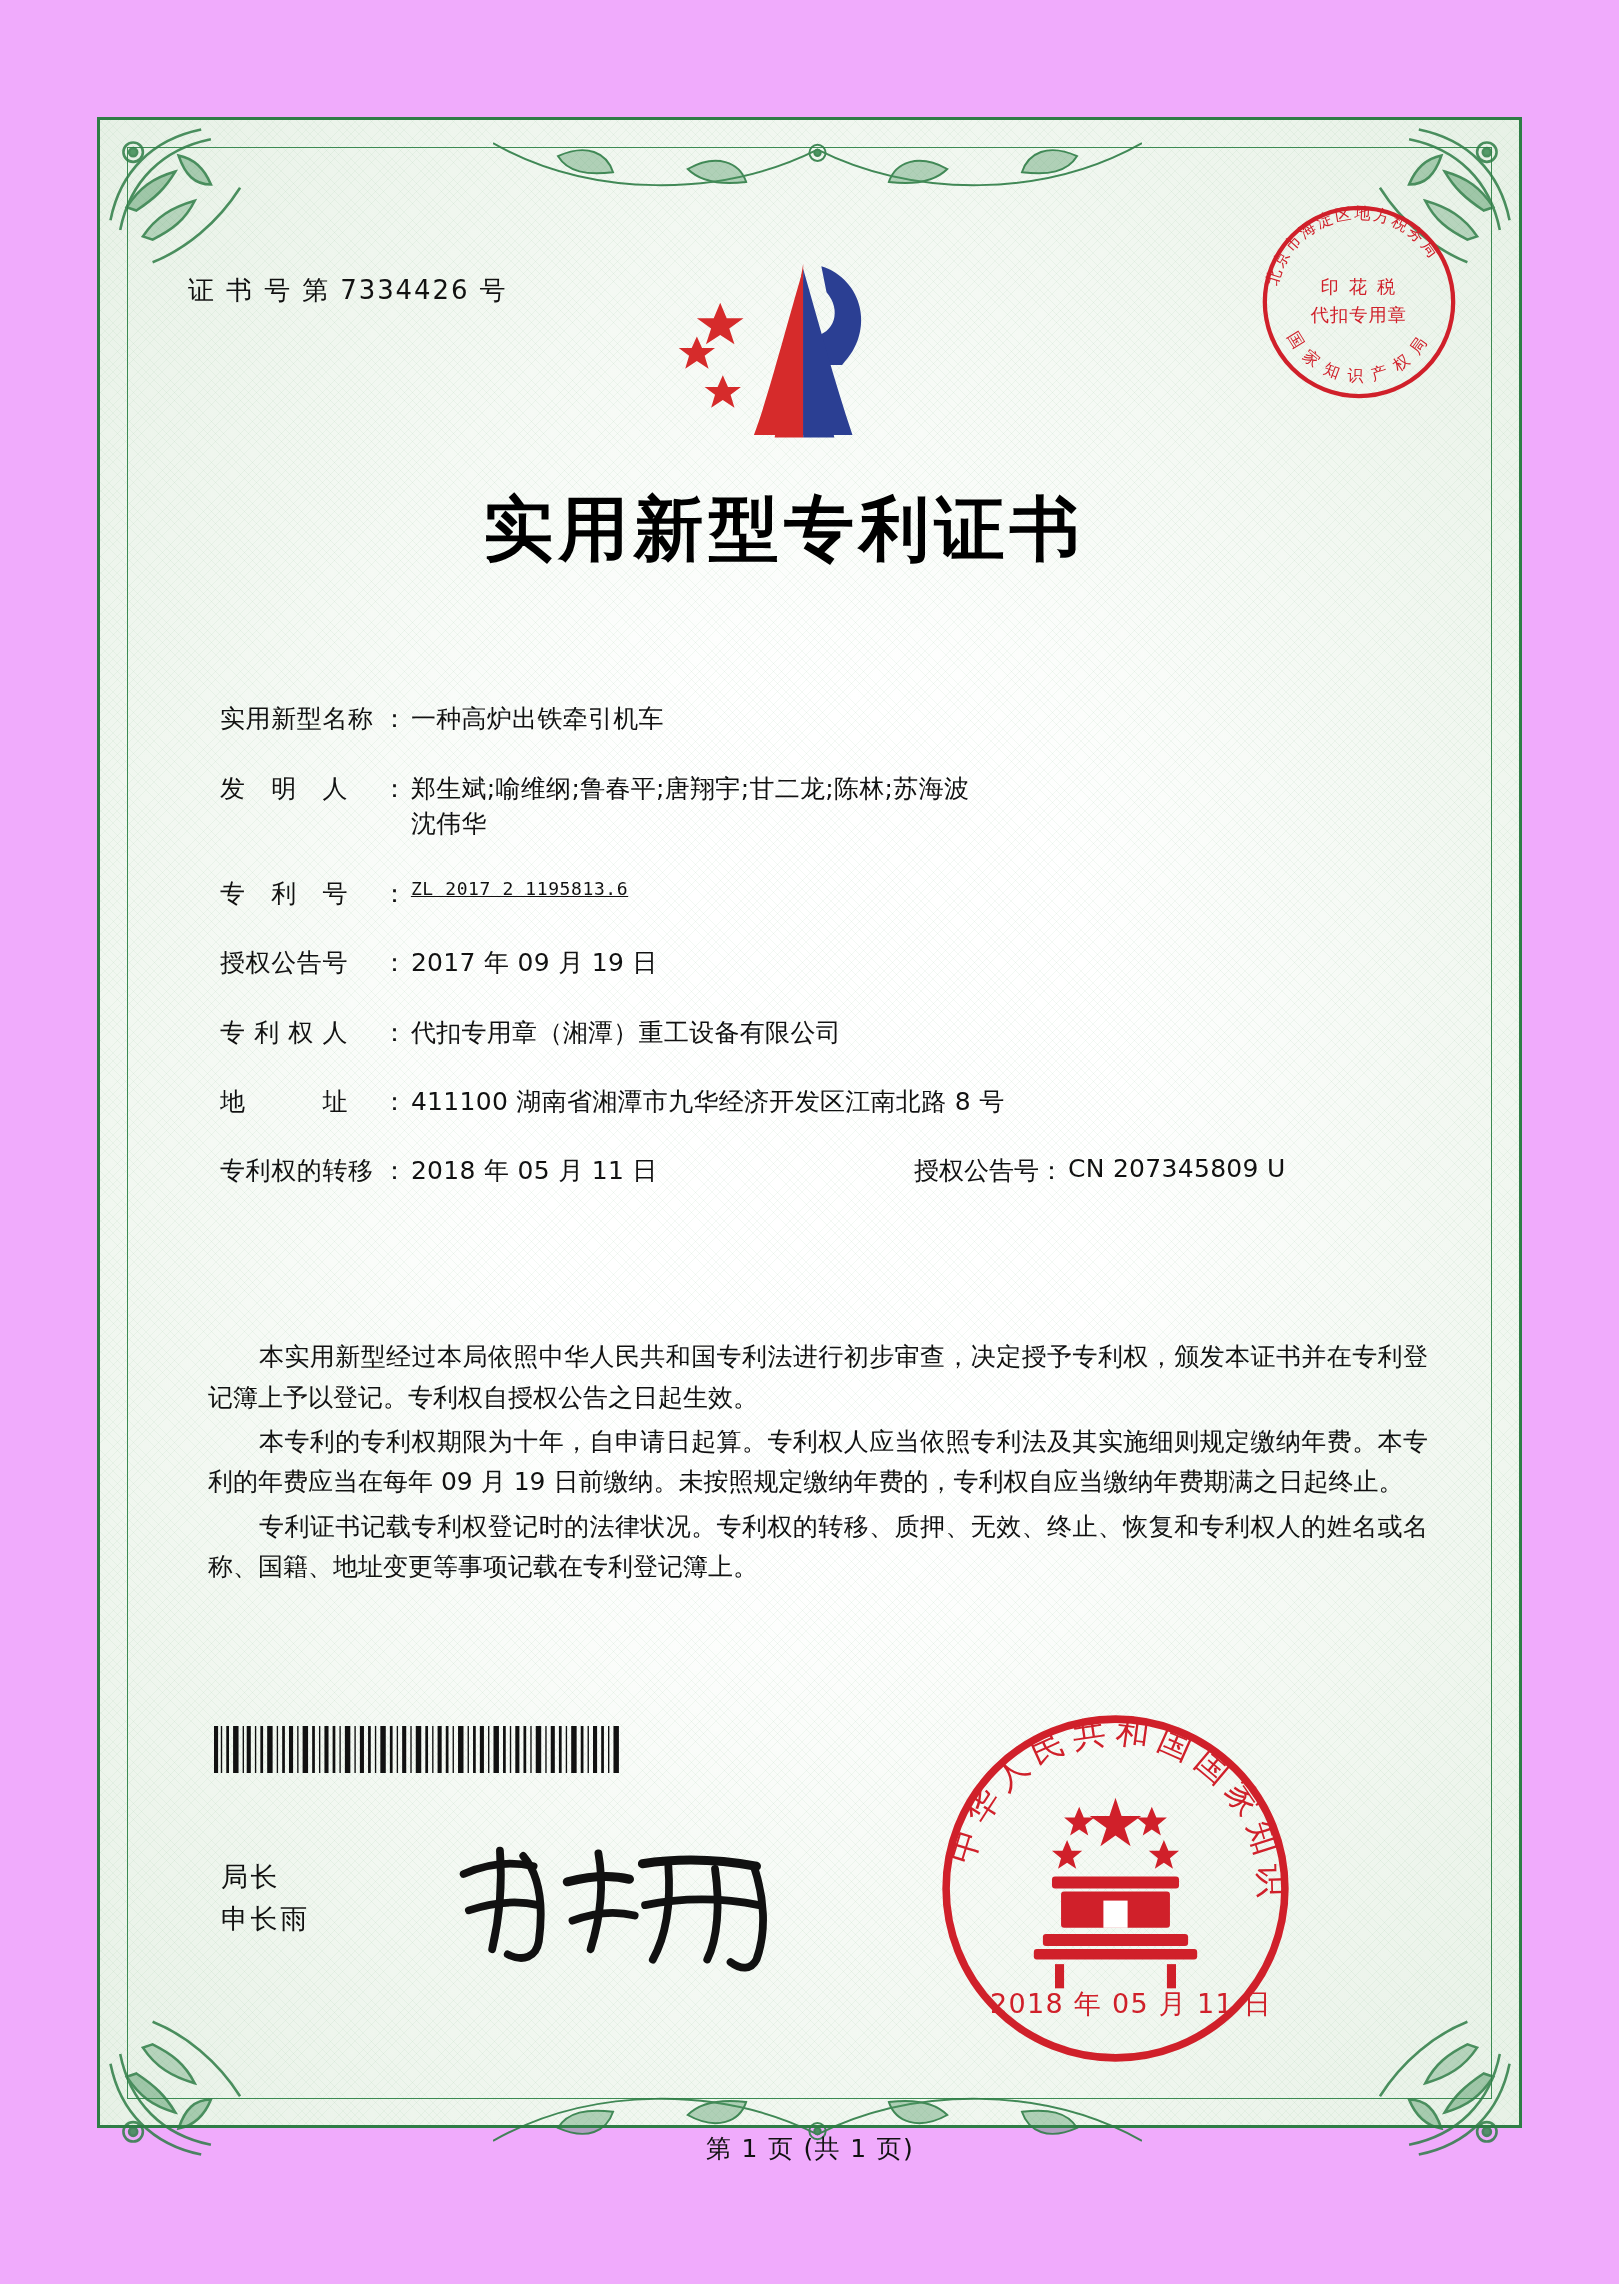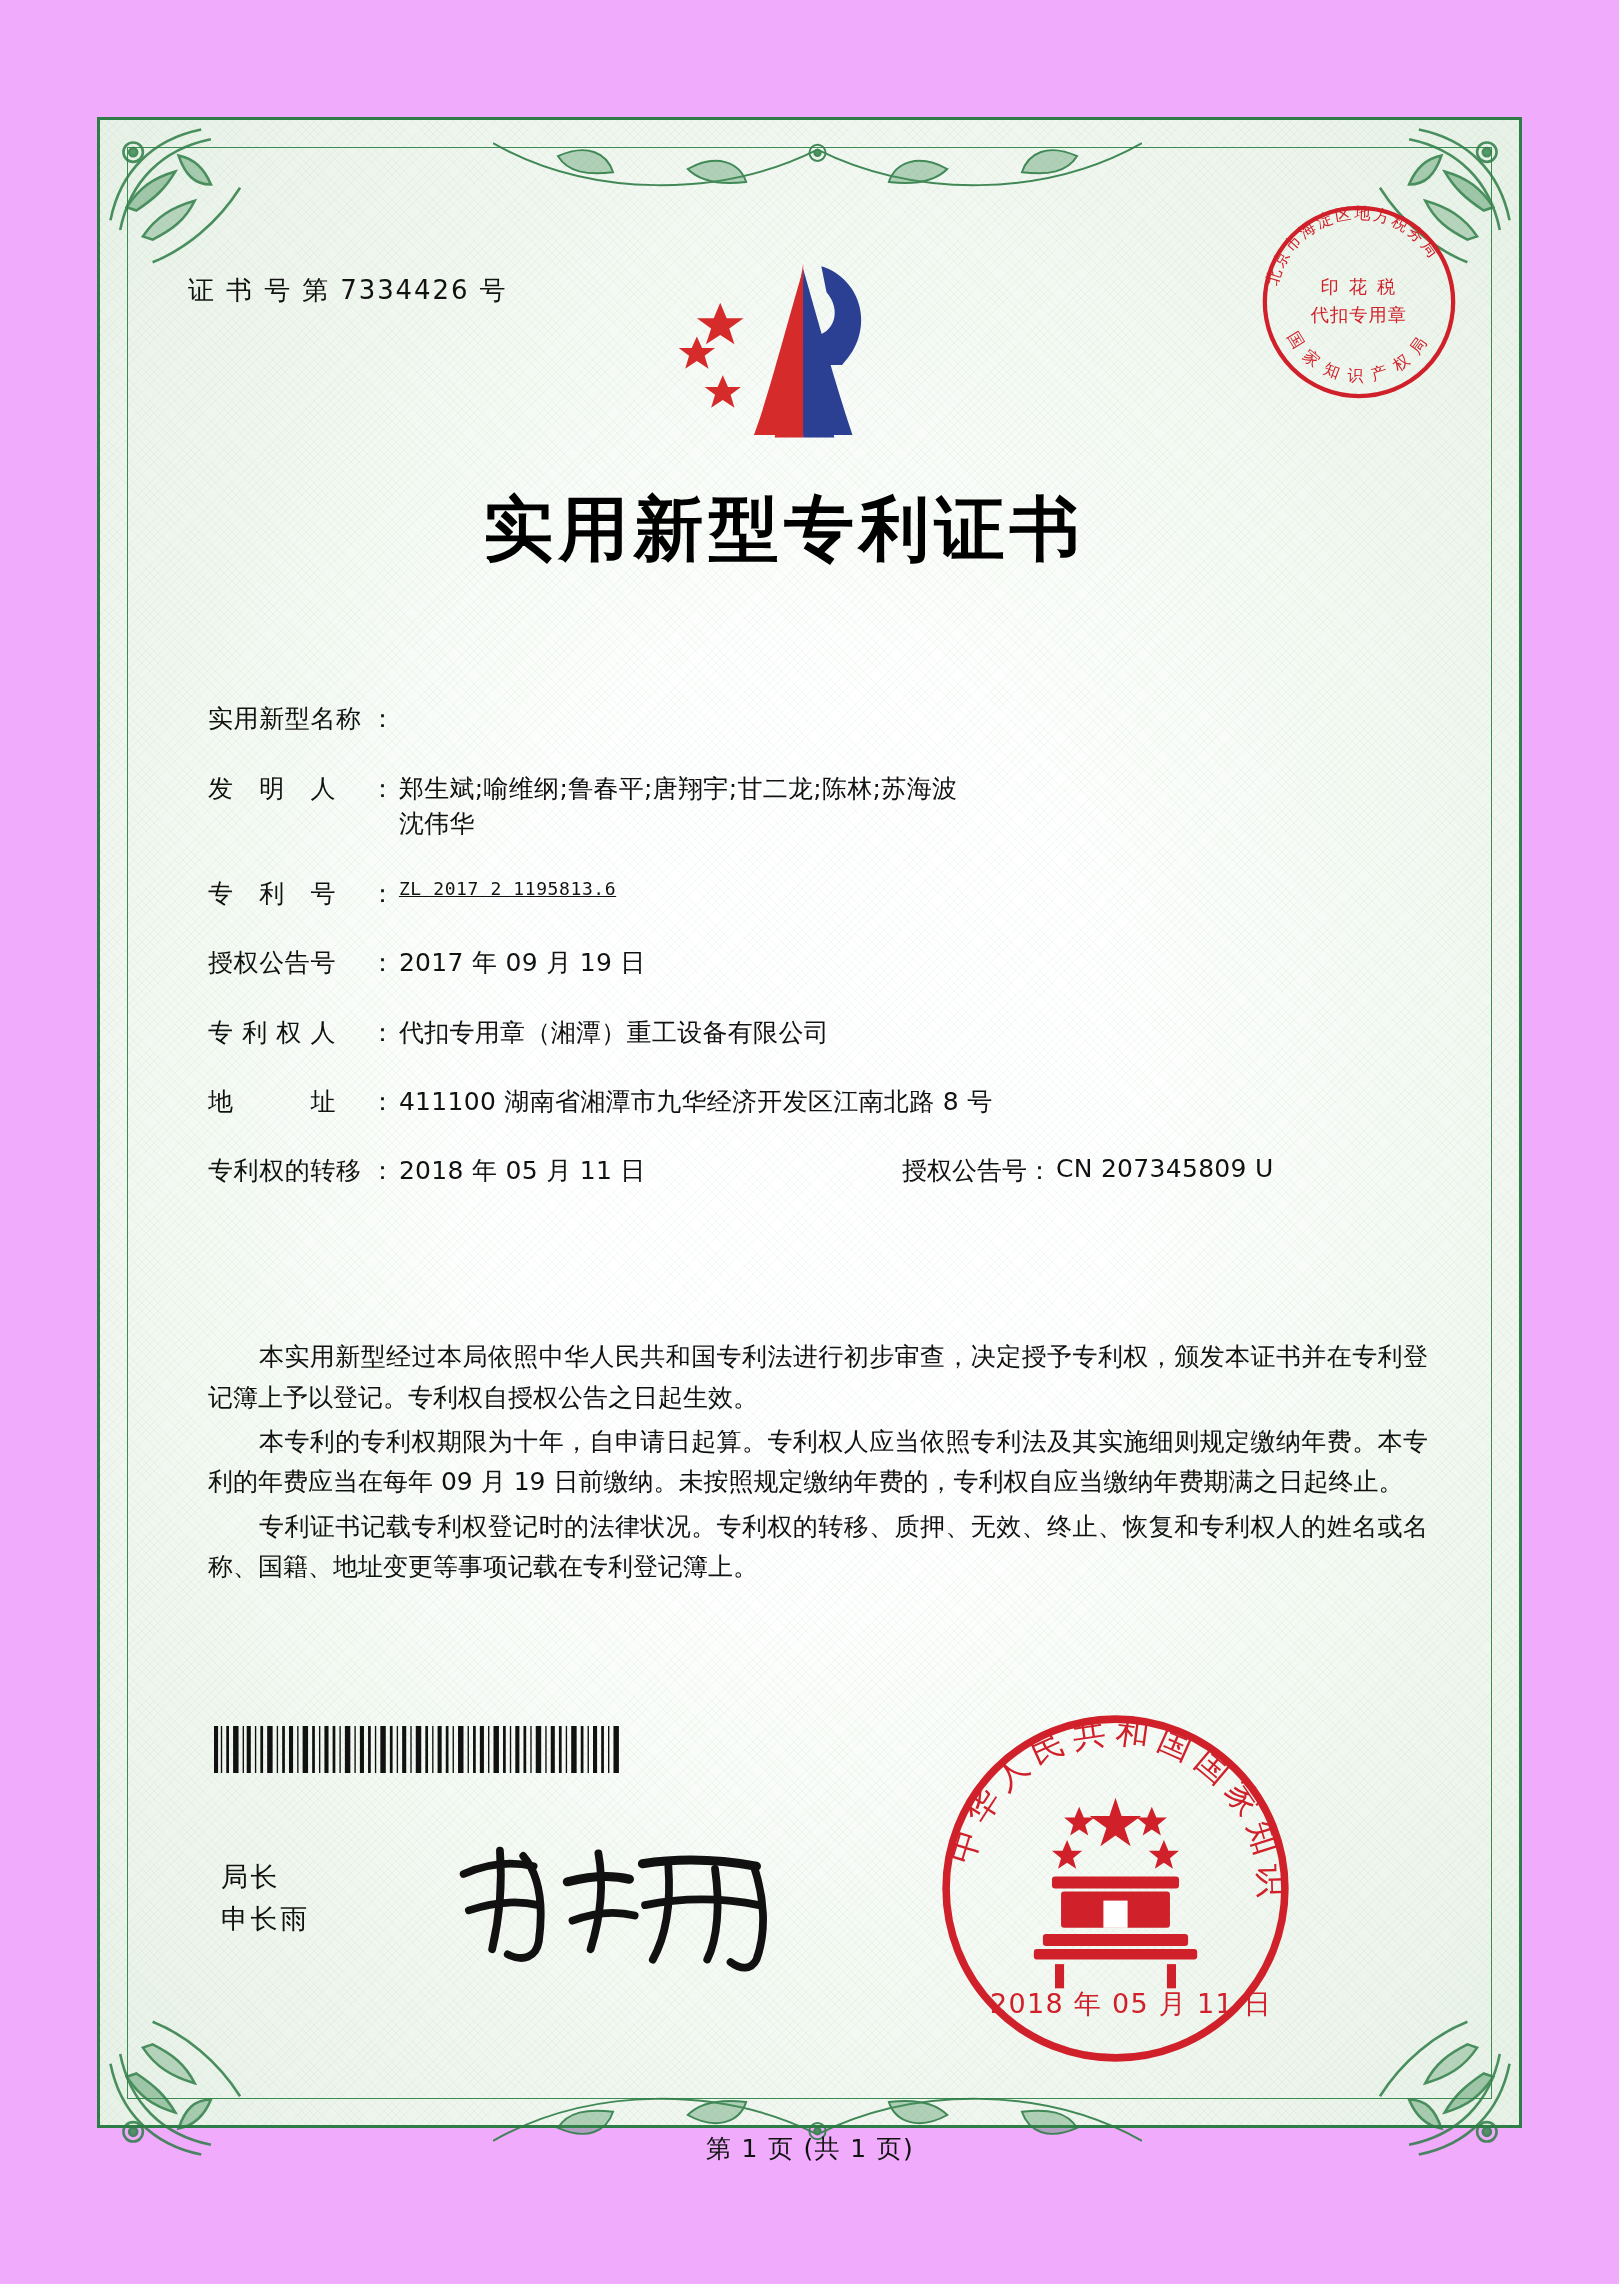--- a/index.html
+++ b/index.html
@@ -116,21 +116,21 @@
     text-align: center;
     font-size: 70px;
     font-weight: bold;
     letter-spacing: 5.2px;
     color: #000;
     font-family: "DejaVu Sans", "Liberation Sans", sans-serif;
   }
 
   .fields {
     position: absolute;
-    left: 208px;
+    left: 220px;
     top: 701px;
     width: 1233px;
   }
   .field-row {
     display: flex;
     align-items: flex-start;
     margin-bottom: 34px;
     font-size: 25px;
     color: #111;
     line-height: 1.42;
@@ -382,20 +382,21 @@
     </svg>
   </div>
 
   <div class="main-title">实用新型专利证书</div>
 
   <div class="fields">
 
     <div class="field-row">
       <div class="field-label">实用新型名称</div>
       <div class="field-colon">：</div>
+      <div class="field-value">一种高炉出铁牵引机车</div>
     </div>
 
     <div class="field-row">
       <div class="field-label">发　明　人</div>
       <div class="field-colon">：</div>
       <div class="field-value">
         <span>郑生斌;喻维纲;鲁春平;唐翔宇;甘二龙;陈林;苏海波</span>
         <span class="sub">沈伟华</span>
       </div>
     </div>

